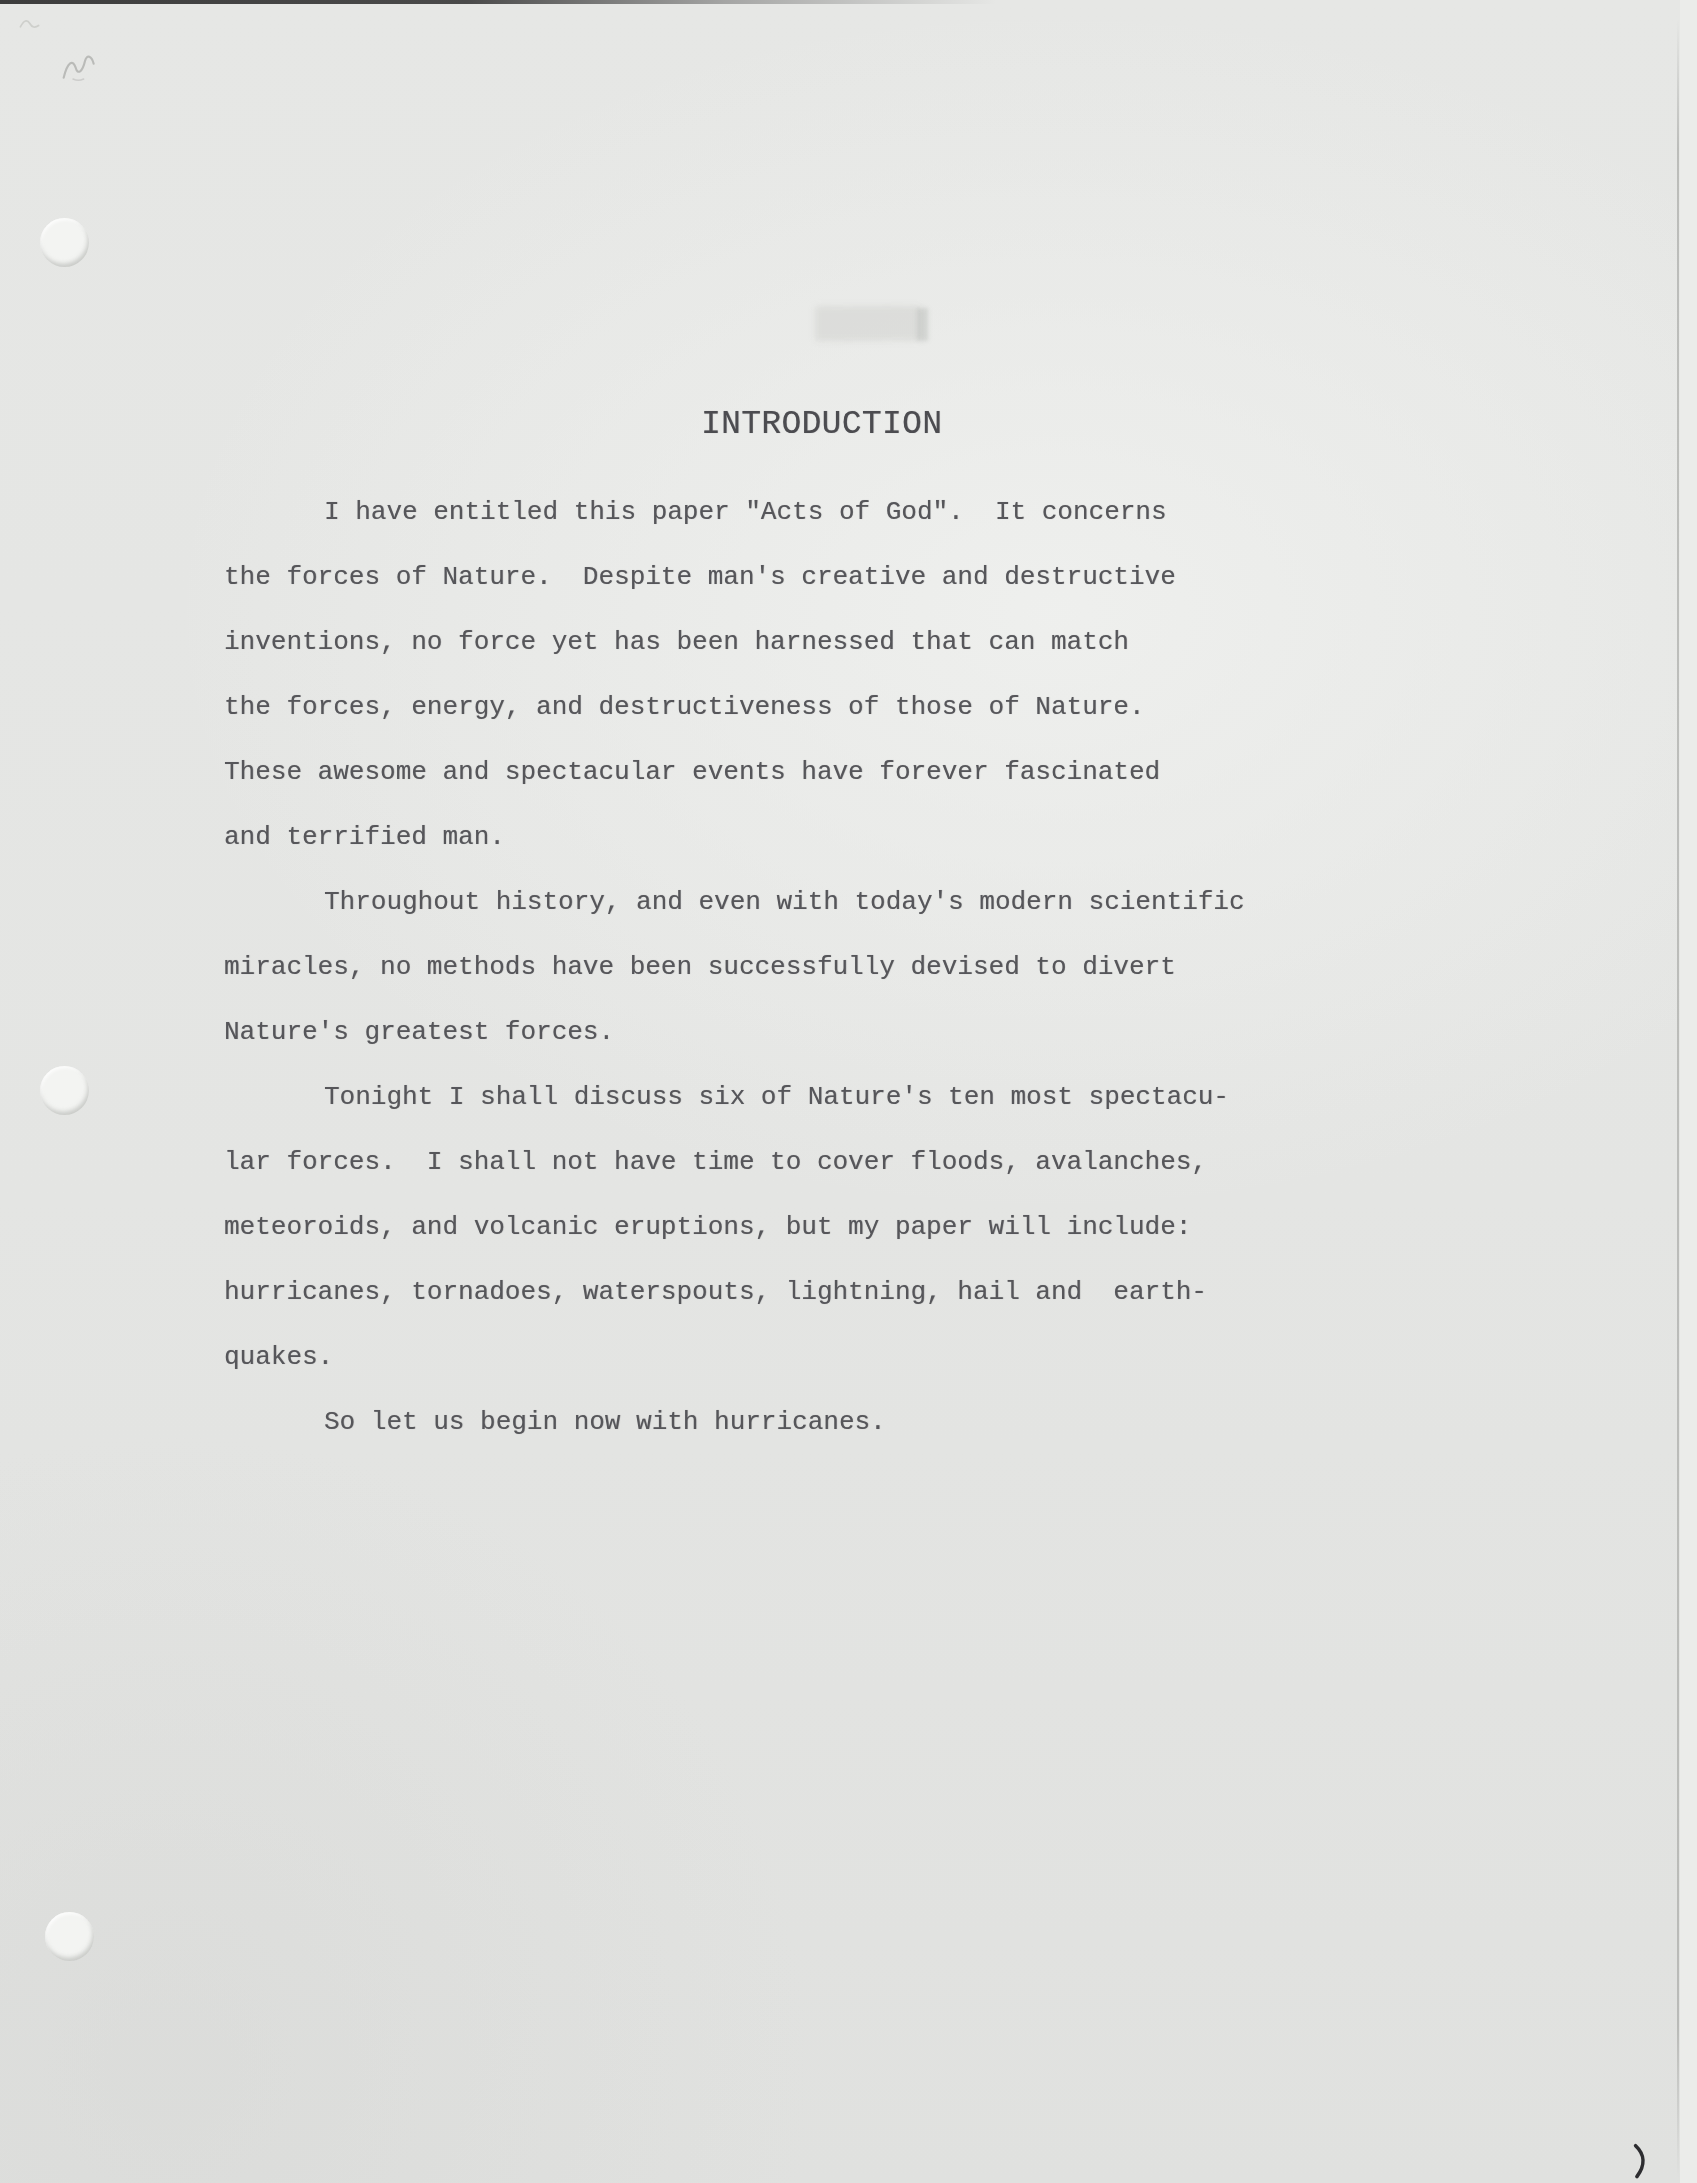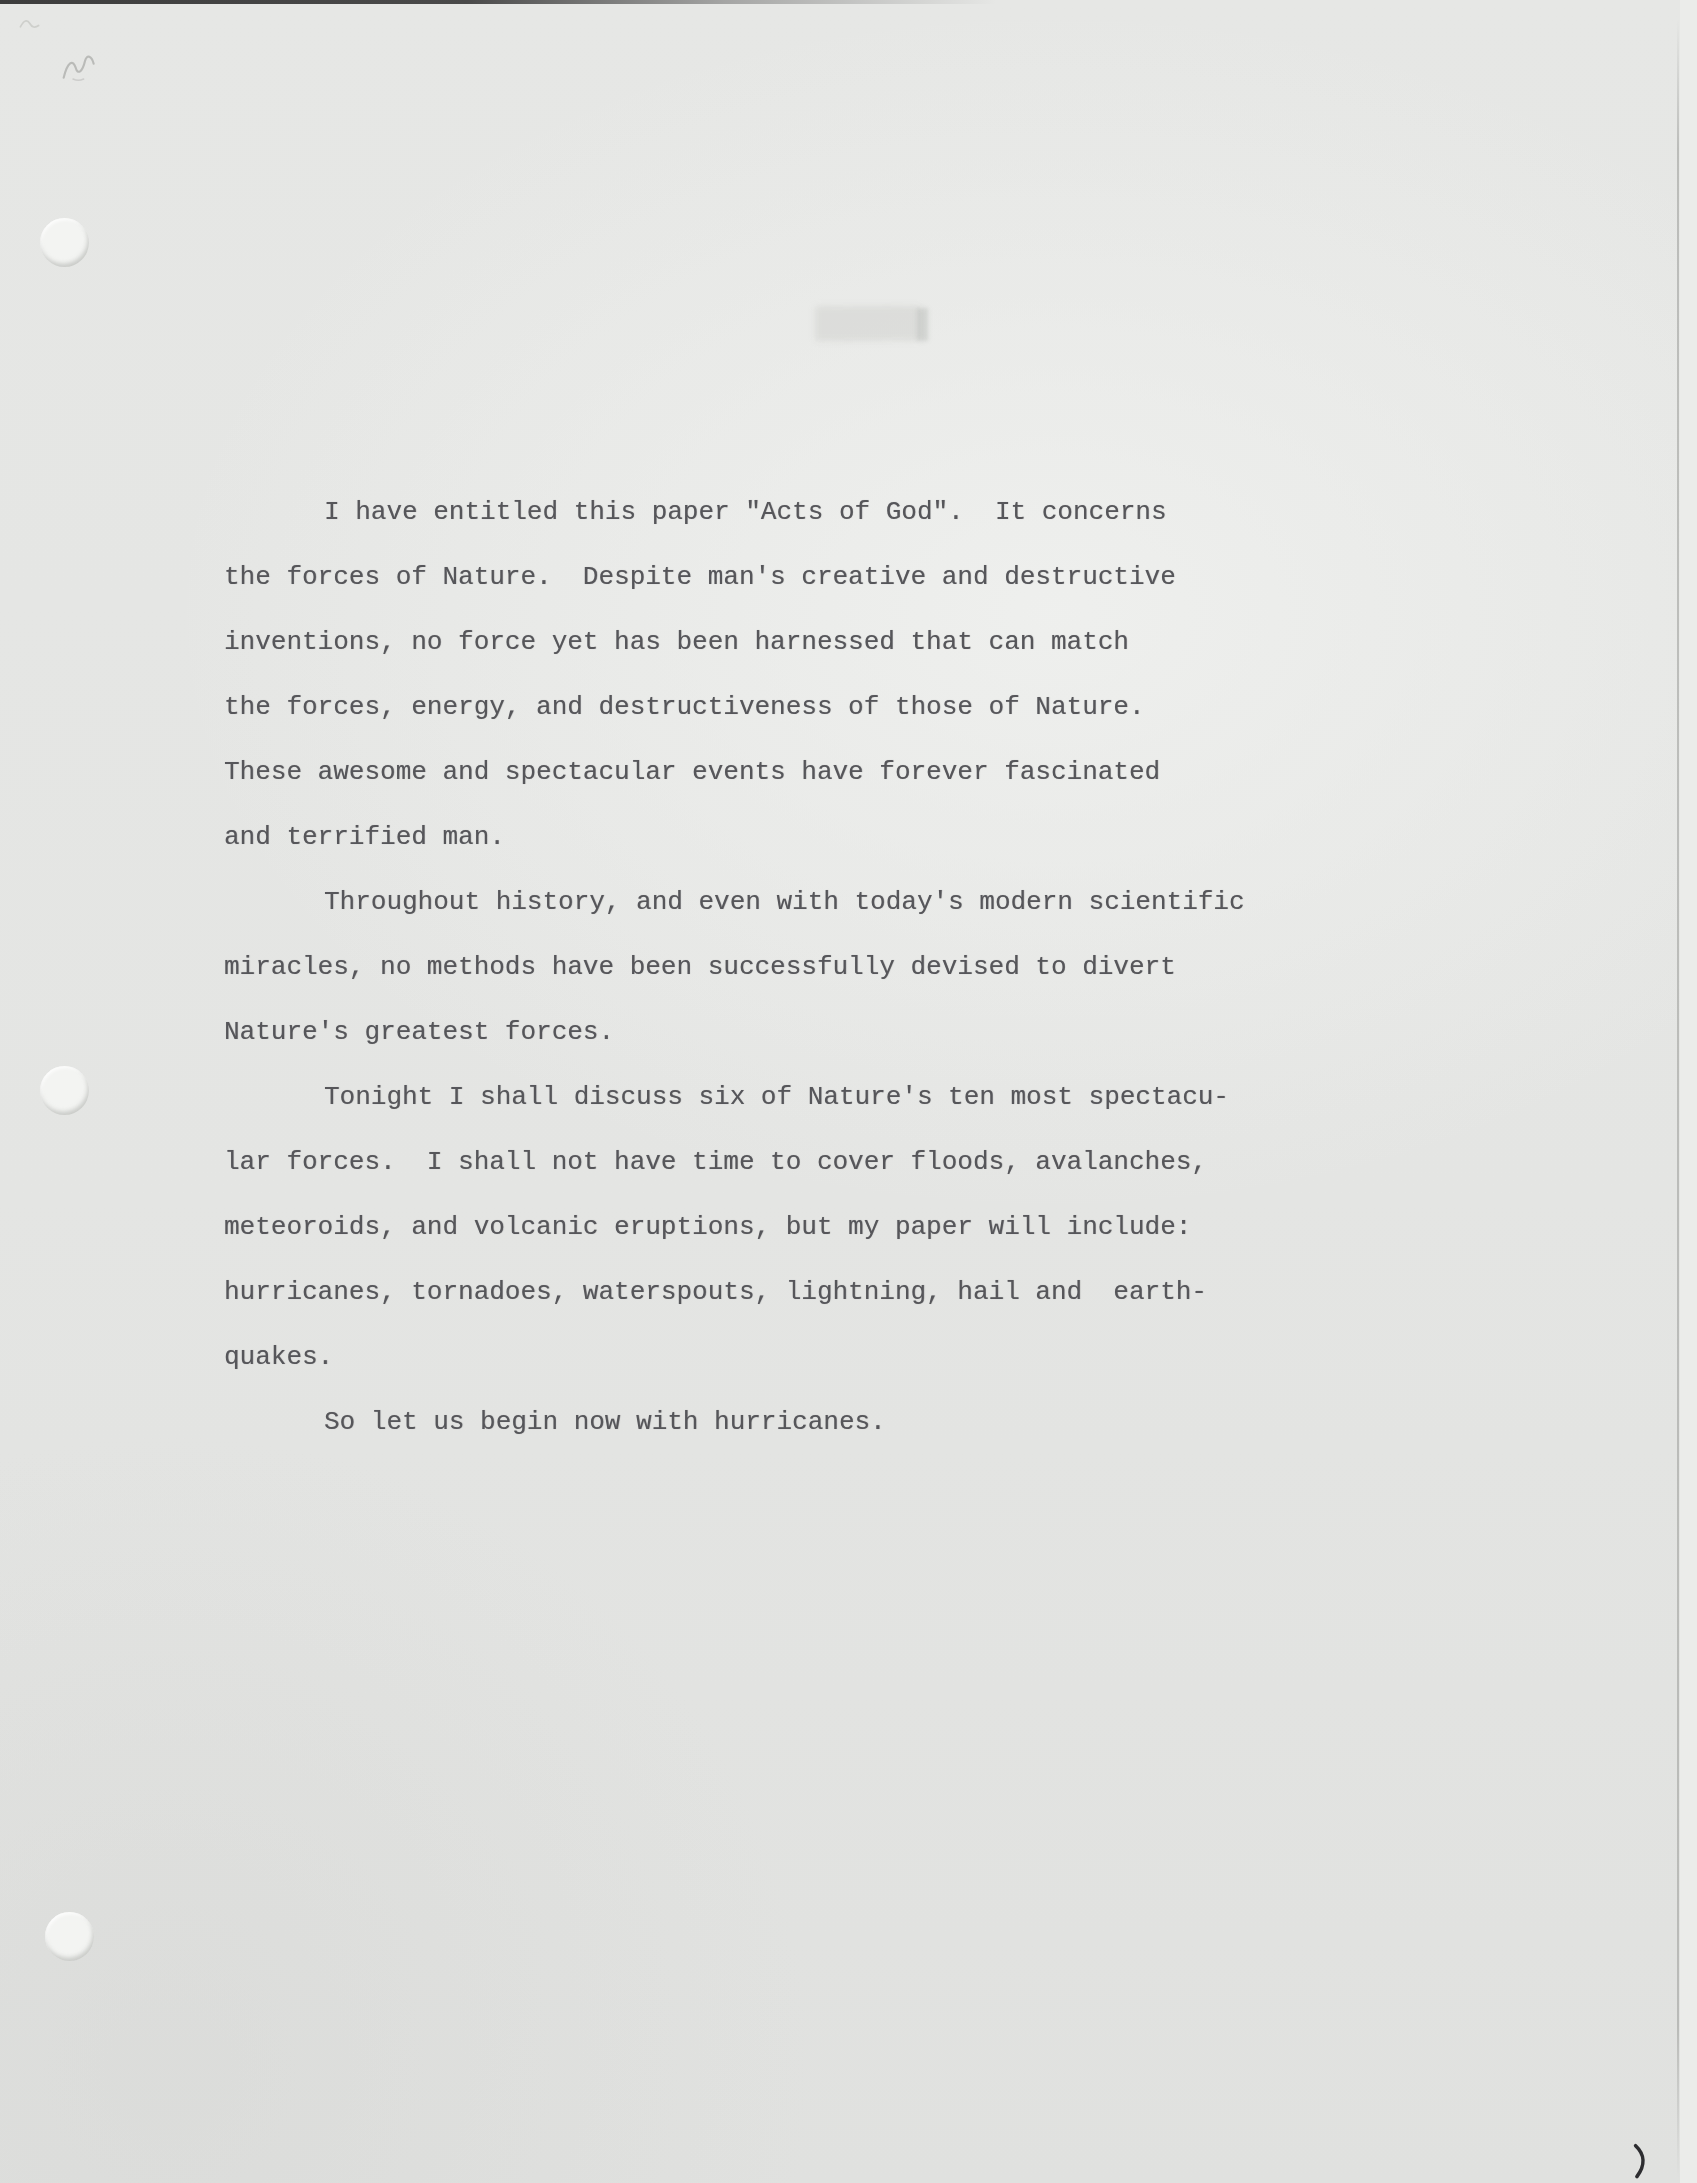--- a/index.html
+++ b/index.html
@@ -126,20 +126,21 @@
     <path d="M30,60 q8,4 16,0" fill="none" stroke="#bcbdba" stroke-width="2.2" stroke-linecap="round" opacity="0.6"></path>
   </svg>
 
   <div class="hole hole-1"></div>
   <div class="hole hole-2"></div>
   <div class="hole hole-3"></div>
 
   <div class="ghost-smudge"></div>
   <div class="ghost-smudge-end"></div>
 
+  <h1 class="title">INTRODUCTION</h1>
 
   <div class="body-text"><div class="line indent">I have entitled this paper "Acts of God".  It concerns</div><div class="line">the forces of Nature.  Despite man's creative and destructive</div><div class="line">inventions, no force yet has been harnessed that can match</div><div class="line">the forces, energy, and destructiveness of those of Nature.</div><div class="line">These awesome and spectacular events have forever fascinated</div><div class="line">and terrified man.</div><div class="line indent">Throughout history, and even with today's modern scientific</div><div class="line">miracles, no methods have been successfully devised to divert</div><div class="line">Nature's greatest forces.</div><div class="line indent">Tonight I shall discuss six of Nature's ten most spectacu-</div><div class="line">lar forces.  I shall not have time to cover floods, avalanches,</div><div class="line">meteoroids, and volcanic eruptions, but my paper will include:</div><div class="line">hurricanes, tornadoes, waterspouts, lightning, hail and  earth-</div><div class="line">quakes.</div><div class="line indent">So let us begin now with hurricanes.</div></div>
 
   <svg class="pen-mark" width="21" height="37" viewBox="0 0 32 56">
     <path d="M7,4 C21,17 22,34 9,51" fill="none" stroke="#2d2d30" stroke-width="5.5" stroke-linecap="round"></path>
   </svg>
 
 </div>
 
 

